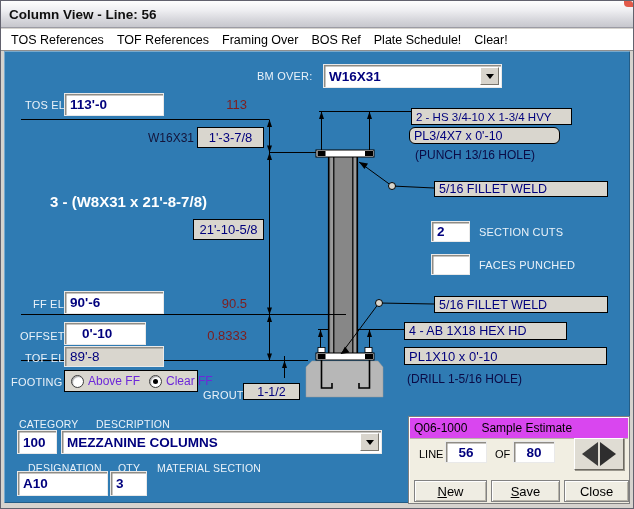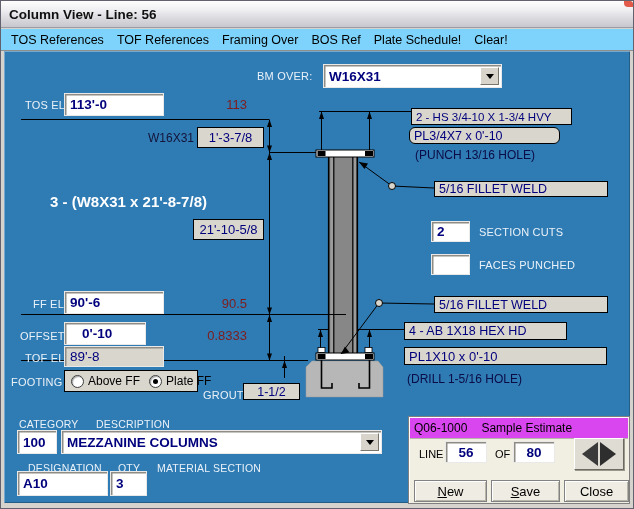--- a/index.html
+++ b/index.html
@@ -12,21 +12,21 @@
   
   .titlebar{
     position:absolute;left:0;top:0;right:0;height:27px;
     background:linear-gradient(180deg,#FEFEFE 0%,#EFEFF2 35%,#D8D8DD 70%,#C7C7CD 100%);
     border-bottom:1px solid #9b9ba4;
     display:flex;align-items:center;padding-left:8px;box-sizing:border-box;
   }
   .title-text{font-size:13.5px;font-weight:bold;color:#101010;}
   .corner-red{position:absolute;right:0;top:0;width:9px;height:6px;background:#E25A4A;border-radius:0 3px 0 4px;}
   .menubar{
-    position:absolute;left:0;top:28px;right:0;height:22px;background:#7dd3fc;
+    position:absolute;left:0;top:28px;right:0;height:22px;background:#ffffff;
     border-bottom:1px solid #8f8f8f;display:flex;align-items:center;gap:13px;
     padding-left:10px;box-sizing:border-box;
   }
   .menu-item{font-size:12.5px;color:#000;white-space:nowrap;cursor:default;}
   .client{
     position:absolute;left:3px;top:50px;right:3px;bottom:5px;background:#2F7BB3;
     box-shadow:inset 1px 1px 0 rgba(255,255,255,.35), inset -1px -1px 0 rgba(0,0,0,.25);
   }
   
   svg.overlay{position:absolute;left:0;top:0;z-index:2;pointer-events:none;}
@@ -61,21 +61,21 @@
   .radio-group{
     background:#D9D6CE;border:1px solid #000;display:flex;align-items:center;
     gap:9px;padding:0 6px;
   }
   .radio-opt{display:flex;align-items:center;gap:4px;}
   .radio-circle{
     width:11px;height:11px;border-radius:50%;background:#fff;border:1px solid #3c3c3c;
     box-shadow:inset 1px 1px 1px rgba(0,0,0,.35);display:flex;align-items:center;justify-content:center;
   }
   .radio-circle.checked::after{content:'';width:5px;height:5px;border-radius:50%;background:#000;}
-  .radio-text{font-size:12px;color:#000000;white-space:nowrap;}
+  .radio-text{font-size:12px;color:#6d28d9;white-space:nowrap;}
   
   .panel{
     background:#F1EEE2;border:1px solid #7f7f7f;box-shadow:inset 1px 1px 0 #ffffff;
   }
   .panel-header{
     position:absolute;left:1px;right:1px;top:1px;height:20px;background:#d946ef;
     border-bottom:1px solid #b9b6aa;display:flex;align-items:center;gap:14px;padding-left:4px;
   }
   .panel-header span{font-size:12px;color:#000;white-space:nowrap;}
   .plbl{font-size:11px;color:#000;white-space:nowrap;}
@@ -234,21 +234,21 @@
   </div>
 
   <span class="abs lbl" style="left:10px;top:375px;">FOOTING</span>
   <div class="abs radio-group" style="left:63px;top:369px;width:134px;height:22px;">
     <div class="radio-opt">
       <div class="radio-circle"></div>
       <span class="radio-text">Above FF</span>
     </div>
     <div class="radio-opt">
       <div class="radio-circle checked"></div>
-      <span class="radio-text">Plate FF</span>
+      <span class="radio-text">Clear FF</span>
     </div>
   </div>
 
   <span class="abs lbl" style="left:202px;top:388px;">GROUT:</span>
   <div class="abs box center" style="left:242px;top:382px;width:57px;height:17px;font-size:12.5px;">1-1/2</div>
 
   <span class="abs lbl" style="left:18px;top:417px;font-size:10.5px;">CATEGORY</span>
   <span class="abs lbl" style="left:95px;top:417px;font-size:10.5px;">DESCRIPTION</span>
   <div class="abs field" style="left:16px;top:429px;width:40px;height:24px;">
     <span class="val">100</span>

